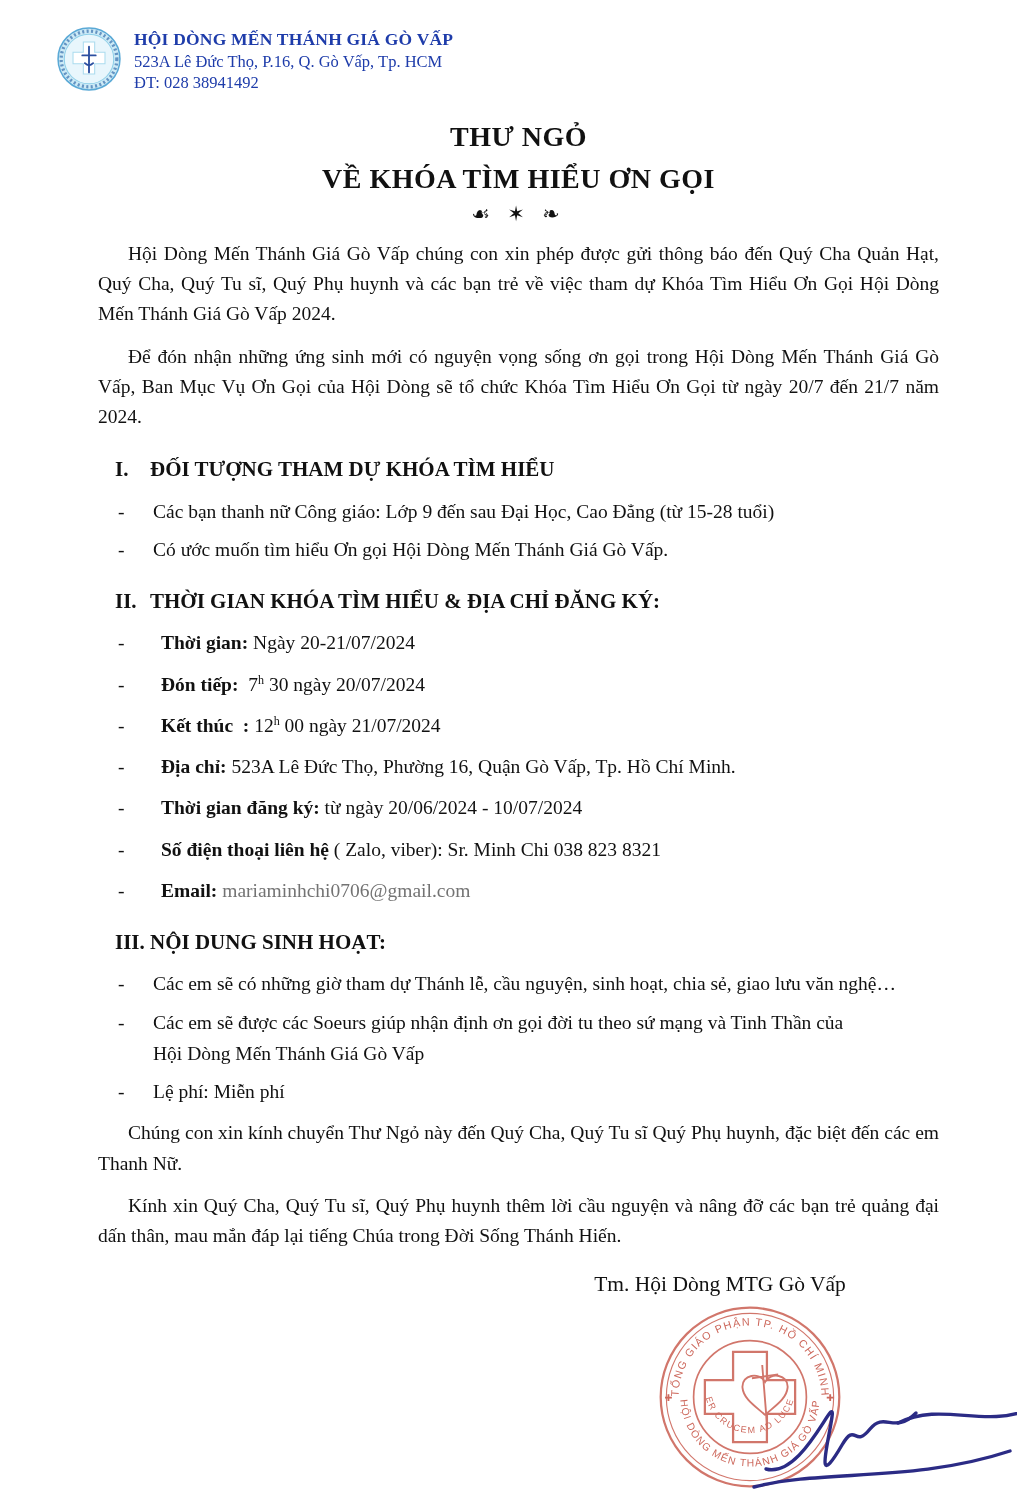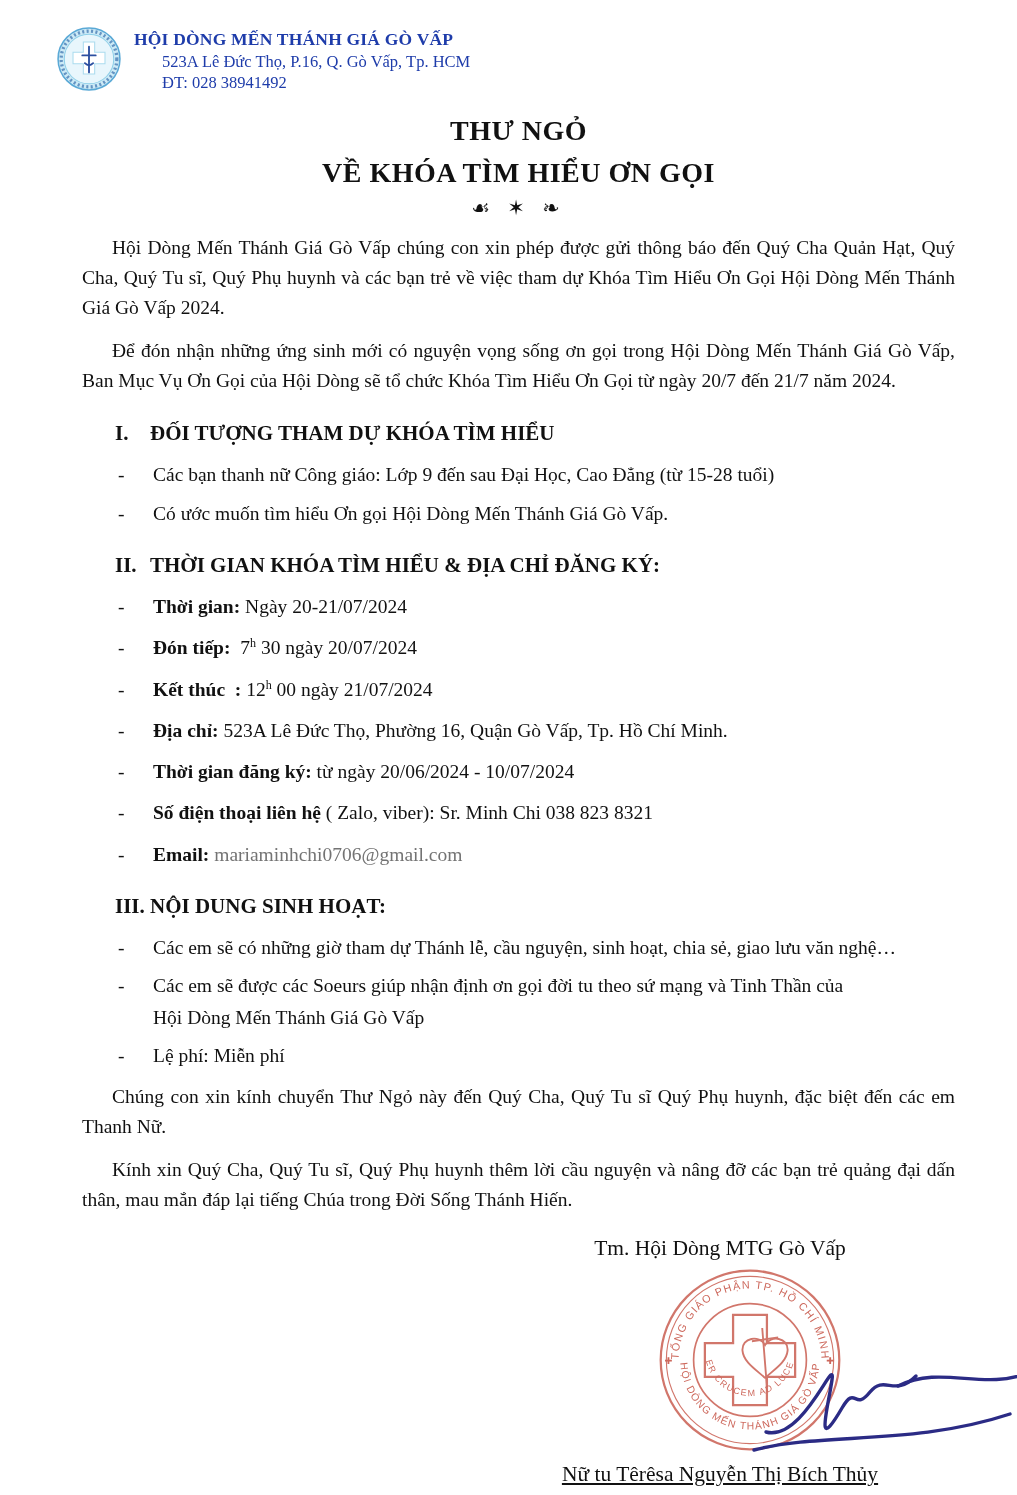--- a/index.html
+++ b/index.html
@@ -7,38 +7,38 @@
     width:1017px;height:1495px;background:#ffffff;margin:0 auto;
     font-family:"Liberation Serif","DejaVu Serif",serif;
     color:#111;position:relative;overflow:hidden;box-sizing:border-box;
     padding:26px 62px 0 82px;
   }
   
   .letterhead{display:flex;align-items:flex-start;gap:12px;margin-left:-26px;}
   .logo-wrap{flex:none;}
   .lh-text{padding-top:2px;color:#1e3caa;line-height:1.3;}
   .org-name{font-weight:bold;font-size:17.5px;letter-spacing:.2px;}
-  .org-line{font-size:16.5px;margin-left:28px;}
-  
-  .title-block{text-align:center;margin-top:14px;}
+  .org-line{font-size:16.5px;}
+  
+  .title-block{text-align:center;margin-top:20px;}
   .title-line{font-weight:bold;font-size:28px;line-height:1.5;letter-spacing:.5px;}
   .ornament{font-size:21px;margin-top:2px;letter-spacing:6px;}
   
-  .para{margin:12px 0 0;text-align:justify;text-indent:30px;font-size:19.5px;line-height:1.55;}
+  .para{margin:12px 16px 0;text-align:justify;text-indent:30px;font-size:19.5px;line-height:1.55;}
   b.inl{font-weight:normal;}
   
   .section{margin-top:24px;}
   .sec-head{display:flex;margin-left:33px;font-weight:bold;font-size:21px;line-height:1.3;}
   .sec-num{flex:none;min-width:35px;}
   .list{margin-top:13px;}
   .li{display:flex;margin-left:33px;font-size:19.5px;line-height:1.5;margin-bottom:9px;}
   .li .dash{flex:none;width:35px;padding-left:3px;}
   .li .cont{flex:1;}
   .s2 .li{margin-bottom:12px;}
-  .lbl{font-weight:bold;}
+  .lbl{font-weight:bold;margin-left:8px;}
   sup{font-size:.62em;line-height:0;}
   .email{color:#737373;cursor:pointer;text-decoration:none;}
   
   .sig-col{width:470px;margin:18px 0 0 auto;text-align:center;font-size:21.5px;line-height:1.45;}
   .tm-line{margin-bottom:2px;font-family:Liberation Serif, serif;}
   .seal-wrap{position:relative;width:300px;height:192px;margin:2px 55px 0 auto;}
   .seal-svg{display:block;margin:0 auto;}
   .sign-svg{position:absolute;left:148px;top:48px;pointer-events:none;}
   .sig-names div{line-height:1.5;text-decoration:underline;}
 </style>

